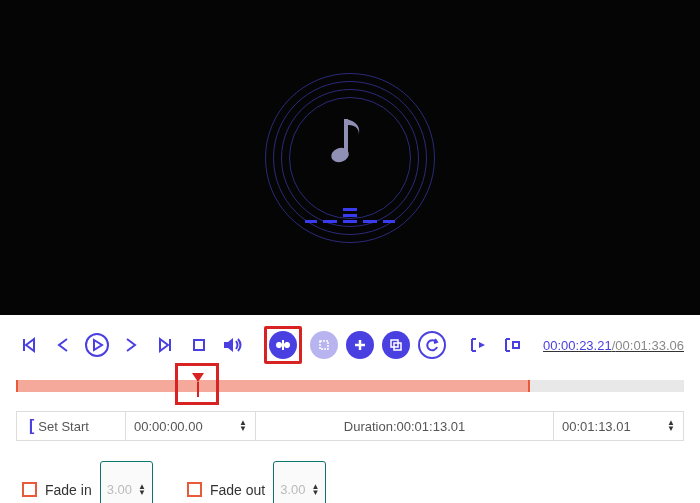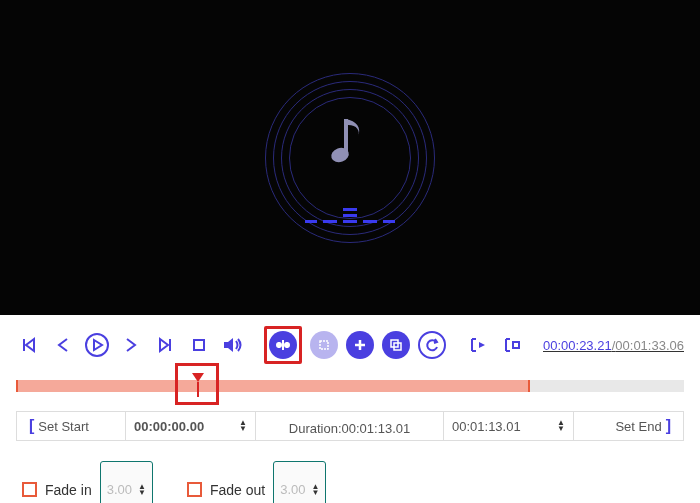--- a/index.html
+++ b/index.html
@@ -184,22 +184,22 @@
   .stepper {
     display: flex;
     flex-direction: column;
     gap: 0px;
     line-height: 6px;
     font-size: 8px;
     color: #333;
     cursor: pointer;
   }
   .cell-start-btn { width: 110px; }
-  .cell-start-val { width: 130px; justify-content: space-between; font-weight: bold; }
-  .cell-duration { flex: 1; justify-content: center; align-items: flex-end; }
+  .cell-start-val { width: 130px; justify-content: space-between; }
+  .cell-duration { flex: 1; justify-content: center; }
   .cell-end-val { width: 130px; justify-content: space-between; }
   .cell-end-btn { width: 110px; justify-content: flex-end; }
 
   .fade-row {
     display: flex;
     align-items: center;
     gap: 34px;
     padding: 4px 6px;
   }
   .fade-item {
@@ -381,24 +381,20 @@
       <span>Duration:</span>
         <span>00:01:13.01</span>
     </div>
     <div class="range-cell cell-end-val">
       <span>00:01:13.01</span>
       <span class="stepper">
           <span>▲</span>
           <span>▼</span>
         </span>
     </div>
-    <div class="range-cell cell-end-btn">
-      <span>Set End</span>
-      <span class="bracket">]</span>
-    </div>
   </div>
 
   <div class="fade-row">
     <div class="fade-item">
       <div class="checkbox"></div>
       <span class="fade-label">Fade in</span>
       <div class="fade-spin">
         <span>3.00</span>
         <span class="stepper">
             <span>▲</span>

